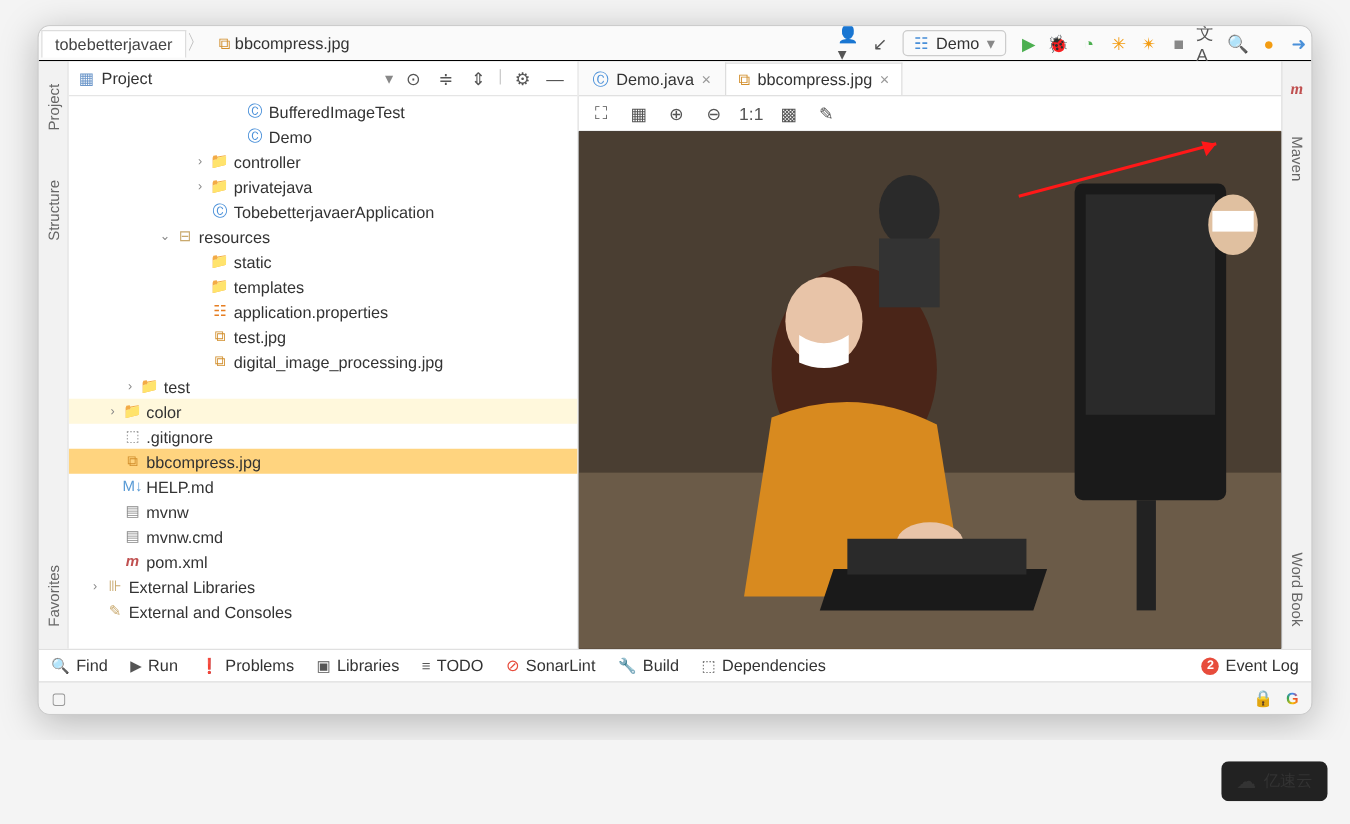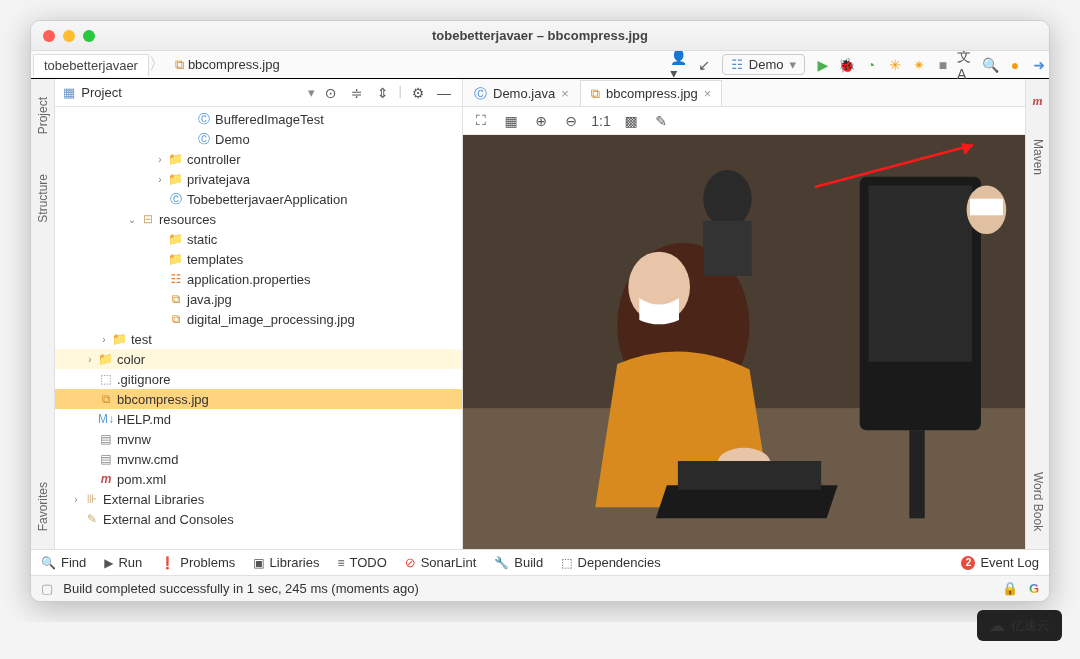--- a/index.html
+++ b/index.html
@@ -50,28 +50,20 @@
 .badge-red{background:#e74c3c;color:#fff;border-radius:50%;width:14px;height:14px;display:inline-flex;align-items:center;justify-content:center;font-size:10px;font-weight:bold}
 svg{display:block}
 .watermark{position:fixed;bottom:18px;right:18px;background:#222;color:#fff;padding:6px 12px;border-radius:6px;font-size:13px;display:flex;align-items:center;gap:6px}
 .arrow-svg{position:absolute;top:4px;right:40px;pointer-events:none}
 </style>
 </head>
 <body>
 
 <div class="window">
 
-  <div class="titlebar">
-    <div class="traffic">
-      <div class="dot red"></div>
-      <div class="dot yellow"></div>
-      <div class="dot green"></div>
-    </div>
-    <div class="titletext">tobebetterjavaer – bbcompress.jpg</div>
-  </div>
 
   <div class="breadcrumb">
     <span class="bc-item first">tobebetterjavaer</span>
     <span class="bc-sep">〉</span>
     <span class="bc-item">
       <span style="color:#d28f2d">⧉</span> <span>bbcompress.jpg</span>
     </span>
     <div class="toolbar-right">
       <span class="ticon">👤▾</span>
       <span class="ticon">↙</span>
@@ -156,21 +148,21 @@
             <span class="label">templates</span>
           </div>
           <div class="node" style="padding-left: 98px;">
             <span class="caret empty">·</span>
             <span class="nicon" style="color:#e67e22">☷</span>
             <span class="label">application.properties</span>
           </div>
           <div class="node" style="padding-left: 98px;">
             <span class="caret empty">·</span>
             <span class="nicon" style="color:#d28f2d">⧉</span>
-            <span class="label">java.jpg</span>
+            <span class="label">test.jpg</span>
           </div>
           <div class="node" style="padding-left: 98px;">
             <span class="caret empty">·</span>
             <span class="nicon" style="color:#d28f2d">⧉</span>
             <span class="label">digital_image_processing.jpg</span>
           </div>
           <div class="node" style="padding-left: 42px;">
             <span class="caret ">›</span>
             <span class="nicon folder">📁</span>
             <span class="label">test</span>
@@ -293,21 +285,20 @@
       <span class="bbitem">🔧 <span>Build</span></span>
       <span class="bbitem">⬚ <span>Dependencies</span></span>
       <span class="bbitem" style="margin-left: auto;">
         <span class="badge-red">2</span> 
         <span>Event Log</span>
       </span>
     </div>
 
   <div class="status">
     <span style="margin-right:10px;color:#999">▢</span>
-    <span>Build completed successfully in 1 sec, 245 ms (moments ago)</span>
     <span style="margin-left:auto;display:flex;gap:10px">
       <span>🔒</span>
       <span style="font-weight:bold;background:conic-gradient(#4285f4,#ea4335,#fbbc05,#34a853,#4285f4);-webkit-background-clip:text;color:transparent">G</span>
     </span>
   </div>
 </div>
 
 <div class="watermark">
   <span style="font-size:16px">☁</span>
     <span>亿速云</span>

